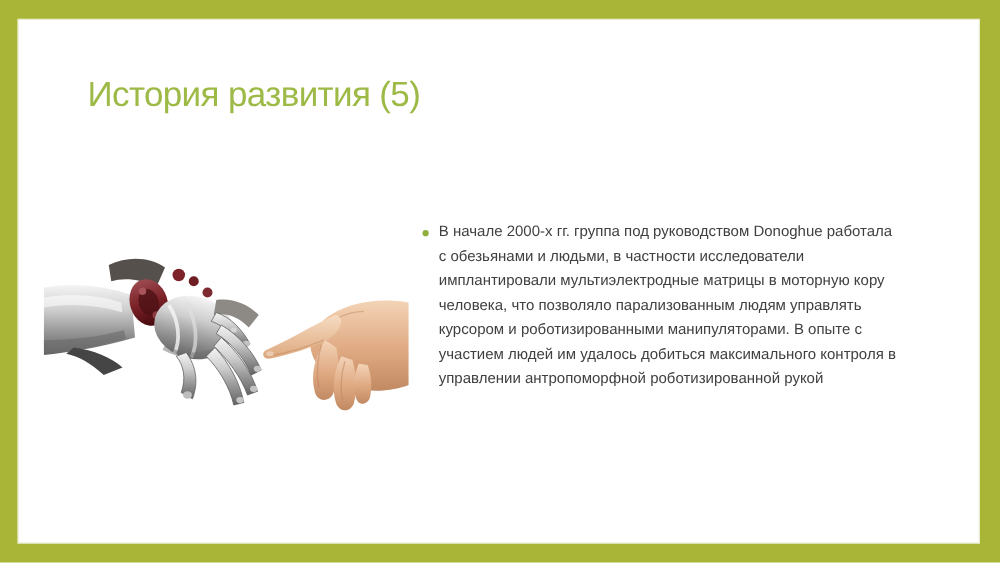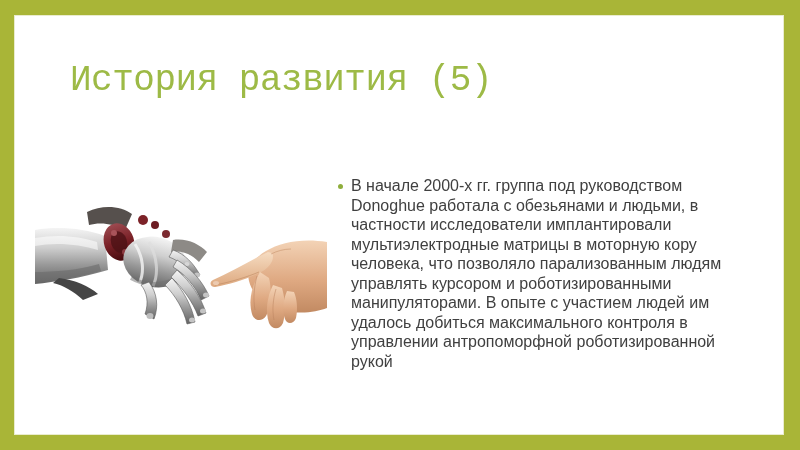--- a/index.html
+++ b/index.html
@@ -25,41 +25,40 @@
     border-width:15px 16px 15px 14px;
     box-sizing:border-box;
     pointer-events:none;
   }
   .frame::after{
     content:"";position:absolute;inset:0;
     box-shadow:inset 0 0 0 1px rgba(170,180,60,0.25);
   }
   .title{
     position:absolute;left:70px;top:60px;width:640px;
-    margin:0;font-size:36px;font-weight:400;letter-spacing:-0.5px;
+    margin:0;font-size:28px;font-weight:400;letter-spacing:-0.5px;
     color:var(--title);
-    font-family:Liberation Mono, monospace;
   }
   .image-box{
     position:absolute;left:35px;top:192px;width:292px;height:166px;
     margin:0;
   }
   .image-box svg{display:block;width:100%;height:100%;}
   .content{
     position:absolute;left:338px;top:176px;width:392px;
   }
   .bullet-item{
     display:flex;align-items:flex-start;
   }
   .dot{
     flex:0 0 auto;width:5px;height:5px;border-radius:50%;
     background:var(--bullet);margin:8px 8px 0 0;
   }
   .text{
-    margin:0;font-size:16px;line-height:19.5px;color:var(--text);
+    margin:0;font-size:12px;line-height:19.5px;color:var(--text);
     max-width:372px;
   }
 </style>
 </head>
 <body>
 
 <div class="slide">
 
   <div class="frame"></div>
 

